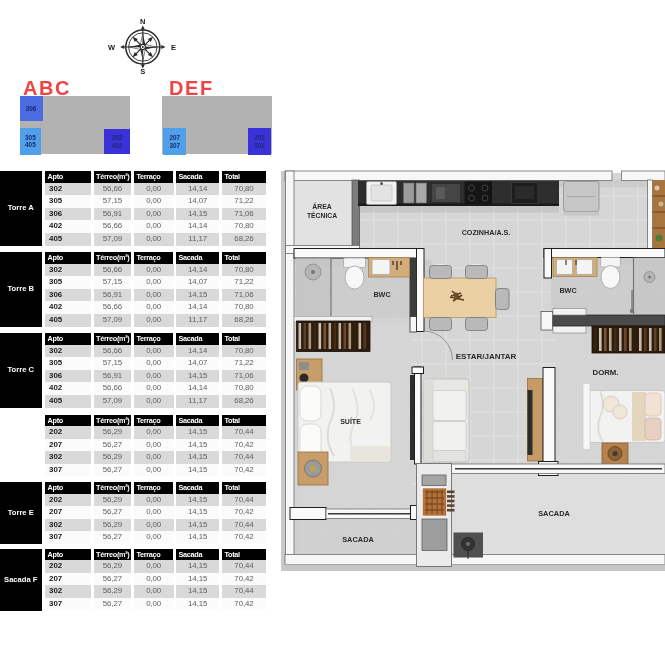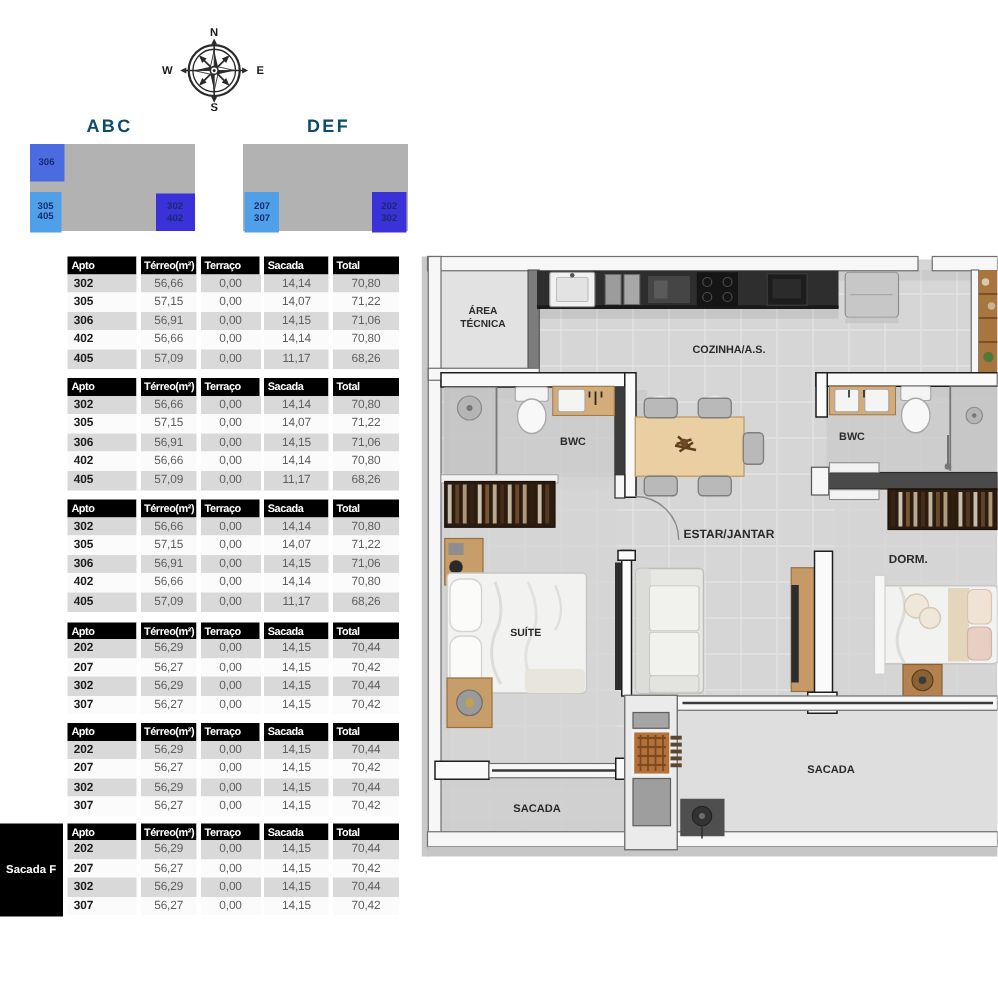--- a/index.html
+++ b/index.html
@@ -2,21 +2,21 @@
 <html><head>
 <meta charset="utf-8">
 <style>
 html,body{margin:0;padding:0}
 body{width:665px;height:665px;background:#fff;font-family:"Liberation Sans",sans-serif;position:relative;overflow:hidden}
 .abs{position:absolute}
 .torre{background:#000;color:#fff;font-weight:bold;font-size:7.6px;text-align:center}
 .hc{background:#000;color:#fff;font-weight:bold;font-size:7.3px;line-height:11.6px;padding-left:2.5px;letter-spacing:-0.3px;box-sizing:border-box;white-space:nowrap;overflow:hidden}
 .dc{font-size:7.9px;color:#5f5f5f;text-align:center;letter-spacing:-0.1px}
 .ac{font-size:7.9px;color:#1a1a1a;font-weight:bold;text-align:left;padding-left:4px;box-sizing:border-box}
-.btitle{font-weight:bold;font-size:12px;letter-spacing:1.6px;color:#0c4a6e;text-align:center;white-space:nowrap}
+.btitle{font-weight:bold;font-size:20px;letter-spacing:1.6px;color:#ef4444;white-space:nowrap}
 .bsq{position:absolute;font-weight:bold;font-size:6.4px;color:#1b2a70;display:flex;align-items:center;justify-content:center;text-align:center;line-height:7.4px}
 </style>
 </head>
 <body>
 
 <svg class="abs" style="left:104px;top:13px" width="80" height="70" viewBox="0 0 80 70">
 <g fill="none" stroke="#2b2b2b">
 <circle cx="38.8" cy="34" r="17" stroke-width="1.5"></circle>
 <circle cx="38.8" cy="34" r="14.2" stroke-width="0.9"></circle>
 <line x1="38.8" y1="14.2" x2="38.8" y2="54" stroke-width="1.1"></line>
@@ -62,20 +62,21 @@
 
 <div class="bsq" style="left:103.9px;top:129px;width:25.7px;height:25.4px;background:#3a31d8">302<br>402</div>
 
 <div class="abs" style="left:162px;top:95.8px;width:109.5px;height:58.6px;background:#b2b2b2"></div>
 
 <div class="bsq" style="left:163.3px;top:128.4px;width:22.9px;height:26.6px;background:#4fa0e8">207<br>307</div>
 
 <div class="bsq" style="left:247.8px;top:128.4px;width:23.4px;height:26.6px;background:#3a31d8">202<br>302</div>
 
 <div class="abs" style="left:0;top:171.0px;width:267px;height:74.6px">
+<div class="abs torre" style="left:0;top:0;width:41.5px;height:74.6px;line-height:74.6px">Torre A</div>
 <div class="abs hc" style="left:45.1px;top:0;width:45.9px;height:11.6px">Apto</div>
 <div class="abs hc" style="left:93.5px;top:0;width:37.9px;height:11.6px">Térreo(m²)</div>
 <div class="abs hc" style="left:133.9px;top:0;width:39.6px;height:11.6px">Terraço</div>
 <div class="abs hc" style="left:176.0px;top:0;width:43.4px;height:11.6px">Sacada</div>
 <div class="abs hc" style="left:221.9px;top:0;width:44.2px;height:11.6px">Total</div>
 <div class="abs" style="left:45.1px;top:11.6px;width:221px;height:12.6px;background:#d9d9d9"></div>
 <div class="abs ac" style="left:45.1px;top:11.6px;width:45.9px;height:12.6px;line-height:12.6px">302</div>
 <div class="abs dc" style="left:93.5px;top:11.6px;width:37.9px;height:12.6px;line-height:12.6px">56,66</div>
 <div class="abs dc" style="left:133.9px;top:11.6px;width:39.6px;height:12.6px;line-height:12.6px">0,00</div>
 <div class="abs dc" style="left:176.0px;top:11.6px;width:43.4px;height:12.6px;line-height:12.6px">14,14</div>
@@ -104,20 +105,21 @@
 <div class="abs dc" style="left:133.9px;top:62.0px;width:39.6px;height:12.6px;line-height:12.6px">0,00</div>
 <div class="abs dc" style="left:176.0px;top:62.0px;width:43.4px;height:12.6px;line-height:12.6px">11,17</div>
 <div class="abs dc" style="left:221.9px;top:62.0px;width:44.2px;height:12.6px;line-height:12.6px">68,26</div>
 <div class="abs" style="left:91.0px;top:0;width:2.5px;height:74.6px;background:#fff"></div>
 <div class="abs" style="left:131.4px;top:0;width:2.5px;height:74.6px;background:#fff"></div>
 <div class="abs" style="left:173.5px;top:0;width:2.5px;height:74.6px;background:#fff"></div>
 <div class="abs" style="left:219.4px;top:0;width:2.5px;height:74.6px;background:#fff"></div>
 </div>
 
 <div class="abs" style="left:0;top:252.0px;width:267px;height:74.6px">
+<div class="abs torre" style="left:0;top:0;width:41.5px;height:74.6px;line-height:74.6px">Torre B</div>
 <div class="abs hc" style="left:45.1px;top:0;width:45.9px;height:11.6px">Apto</div>
 <div class="abs hc" style="left:93.5px;top:0;width:37.9px;height:11.6px">Térreo(m²)</div>
 <div class="abs hc" style="left:133.9px;top:0;width:39.6px;height:11.6px">Terraço</div>
 <div class="abs hc" style="left:176.0px;top:0;width:43.4px;height:11.6px">Sacada</div>
 <div class="abs hc" style="left:221.9px;top:0;width:44.2px;height:11.6px">Total</div>
 <div class="abs" style="left:45.1px;top:11.6px;width:221px;height:12.6px;background:#d9d9d9"></div>
 <div class="abs ac" style="left:45.1px;top:11.6px;width:45.9px;height:12.6px;line-height:12.6px">302</div>
 <div class="abs dc" style="left:93.5px;top:11.6px;width:37.9px;height:12.6px;line-height:12.6px">56,66</div>
 <div class="abs dc" style="left:133.9px;top:11.6px;width:39.6px;height:12.6px;line-height:12.6px">0,00</div>
 <div class="abs dc" style="left:176.0px;top:11.6px;width:43.4px;height:12.6px;line-height:12.6px">14,14</div>
@@ -146,20 +148,21 @@
 <div class="abs dc" style="left:133.9px;top:62.0px;width:39.6px;height:12.6px;line-height:12.6px">0,00</div>
 <div class="abs dc" style="left:176.0px;top:62.0px;width:43.4px;height:12.6px;line-height:12.6px">11,17</div>
 <div class="abs dc" style="left:221.9px;top:62.0px;width:44.2px;height:12.6px;line-height:12.6px">68,26</div>
 <div class="abs" style="left:91.0px;top:0;width:2.5px;height:74.6px;background:#fff"></div>
 <div class="abs" style="left:131.4px;top:0;width:2.5px;height:74.6px;background:#fff"></div>
 <div class="abs" style="left:173.5px;top:0;width:2.5px;height:74.6px;background:#fff"></div>
 <div class="abs" style="left:219.4px;top:0;width:2.5px;height:74.6px;background:#fff"></div>
 </div>
 
 <div class="abs" style="left:0;top:333.0px;width:267px;height:74.6px">
+<div class="abs torre" style="left:0;top:0;width:41.5px;height:74.6px;line-height:74.6px">Torre C</div>
 <div class="abs hc" style="left:45.1px;top:0;width:45.9px;height:11.6px">Apto</div>
 <div class="abs hc" style="left:93.5px;top:0;width:37.9px;height:11.6px">Térreo(m²)</div>
 <div class="abs hc" style="left:133.9px;top:0;width:39.6px;height:11.6px">Terraço</div>
 <div class="abs hc" style="left:176.0px;top:0;width:43.4px;height:11.6px">Sacada</div>
 <div class="abs hc" style="left:221.9px;top:0;width:44.2px;height:11.6px">Total</div>
 <div class="abs" style="left:45.1px;top:11.6px;width:221px;height:12.6px;background:#d9d9d9"></div>
 <div class="abs ac" style="left:45.1px;top:11.6px;width:45.9px;height:12.6px;line-height:12.6px">302</div>
 <div class="abs dc" style="left:93.5px;top:11.6px;width:37.9px;height:12.6px;line-height:12.6px">56,66</div>
 <div class="abs dc" style="left:133.9px;top:11.6px;width:39.6px;height:12.6px;line-height:12.6px">0,00</div>
 <div class="abs dc" style="left:176.0px;top:11.6px;width:43.4px;height:12.6px;line-height:12.6px">14,14</div>
@@ -224,20 +227,21 @@
 <div class="abs dc" style="left:133.9px;top:49.4px;width:39.6px;height:12.6px;line-height:12.6px">0,00</div>
 <div class="abs dc" style="left:176.0px;top:49.4px;width:43.4px;height:12.6px;line-height:12.6px">14,15</div>
 <div class="abs dc" style="left:221.9px;top:49.4px;width:44.2px;height:12.6px;line-height:12.6px">70,42</div>
 <div class="abs" style="left:91.0px;top:0;width:2.5px;height:62.0px;background:#fff"></div>
 <div class="abs" style="left:131.4px;top:0;width:2.5px;height:62.0px;background:#fff"></div>
 <div class="abs" style="left:173.5px;top:0;width:2.5px;height:62.0px;background:#fff"></div>
 <div class="abs" style="left:219.4px;top:0;width:2.5px;height:62.0px;background:#fff"></div>
 </div>
 
 <div class="abs" style="left:0;top:482.0px;width:267px;height:62.0px">
+<div class="abs torre" style="left:0;top:0;width:41.5px;height:62.0px;line-height:62.0px">Torre E</div>
 <div class="abs hc" style="left:45.1px;top:0;width:45.9px;height:11.6px">Apto</div>
 <div class="abs hc" style="left:93.5px;top:0;width:37.9px;height:11.6px">Térreo(m²)</div>
 <div class="abs hc" style="left:133.9px;top:0;width:39.6px;height:11.6px">Terraço</div>
 <div class="abs hc" style="left:176.0px;top:0;width:43.4px;height:11.6px">Sacada</div>
 <div class="abs hc" style="left:221.9px;top:0;width:44.2px;height:11.6px">Total</div>
 <div class="abs" style="left:45.1px;top:11.6px;width:221px;height:12.6px;background:#d9d9d9"></div>
 <div class="abs ac" style="left:45.1px;top:11.6px;width:45.9px;height:12.6px;line-height:12.6px">202</div>
 <div class="abs dc" style="left:93.5px;top:11.6px;width:37.9px;height:12.6px;line-height:12.6px">56,29</div>
 <div class="abs dc" style="left:133.9px;top:11.6px;width:39.6px;height:12.6px;line-height:12.6px">0,00</div>
 <div class="abs dc" style="left:176.0px;top:11.6px;width:43.4px;height:12.6px;line-height:12.6px">14,15</div>

